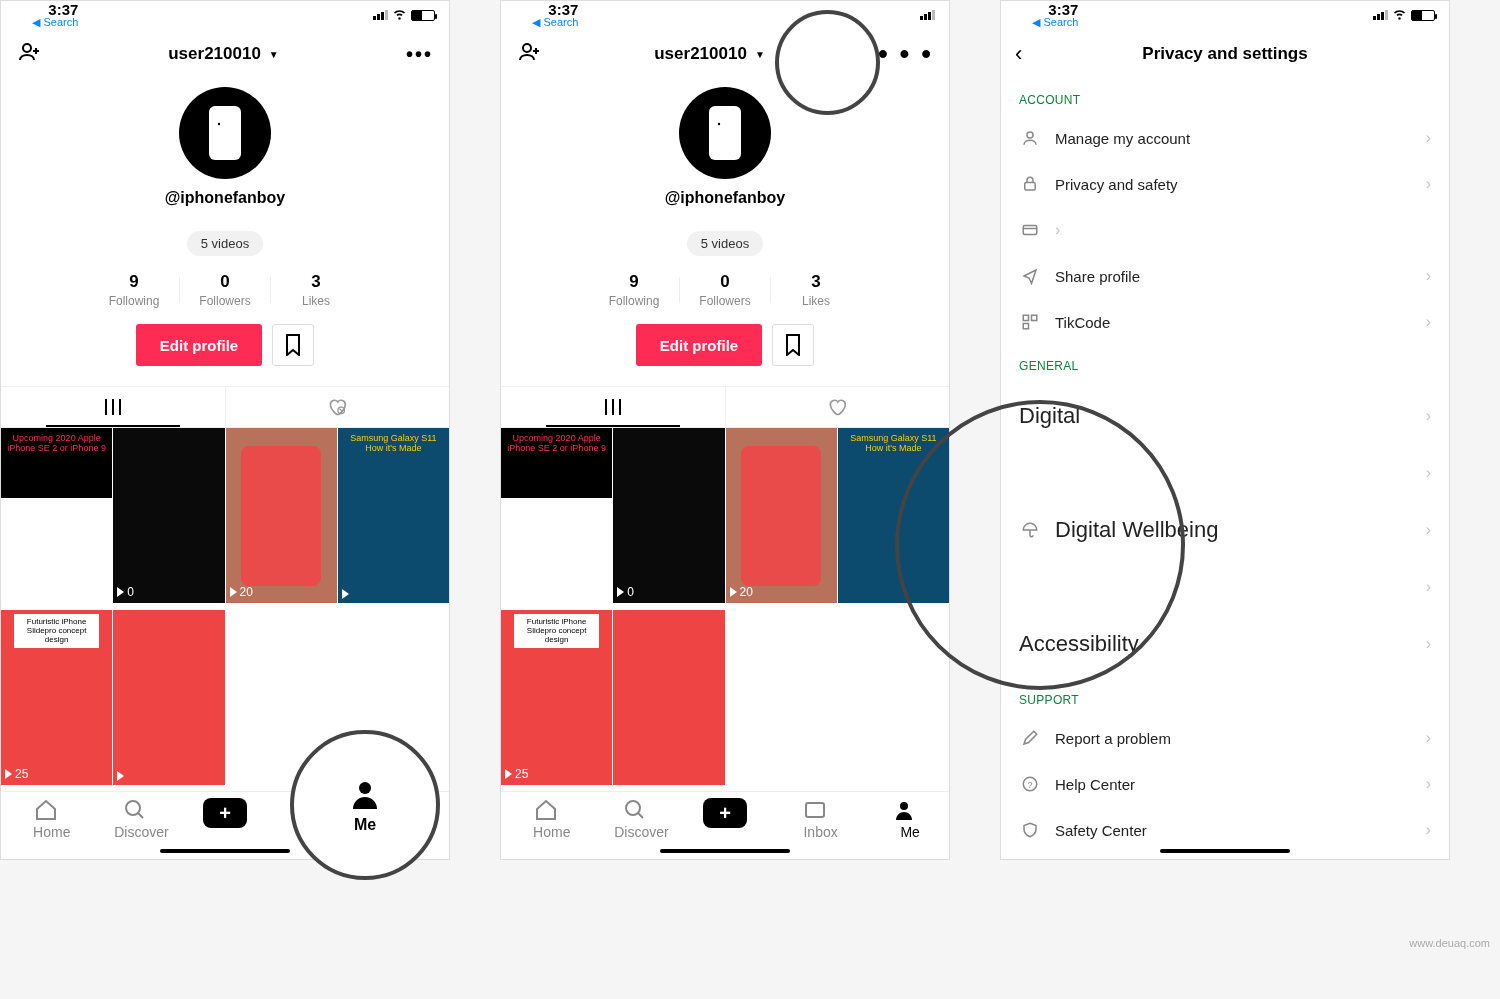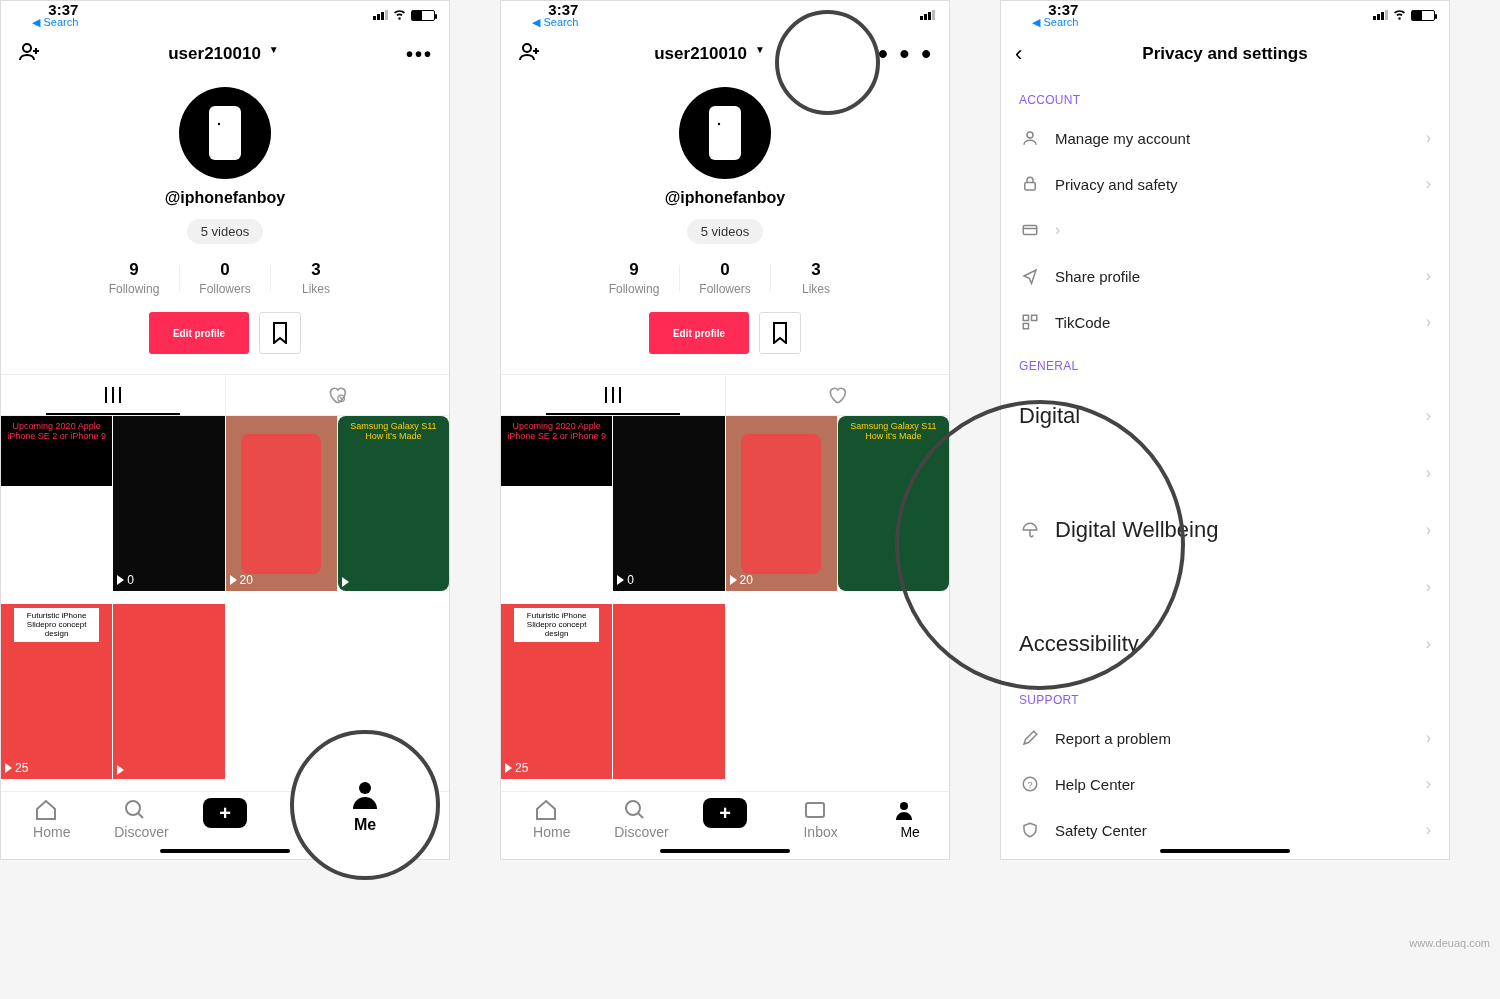--- a/index.html
+++ b/index.html
@@ -50,42 +50,42 @@
   }
   .battery::after{content:""; position:absolute; right:-3px; top:3px; width:2px; height:5px; background:#000; border-radius:1px;}
   .battery .fill{height:100%; width:45%; background:#000;}
   
   .profile-header {
     height: 50px;
     display:flex; align-items:center; justify-content:space-between;
     padding: 0 16px;
   }
   .add-user-icon svg, .more-icon svg { width:24px; height:24px; }
-  .header-title { font-weight:600; font-size:17px; display:flex; gap:8px;}
+  .header-title { font-weight:600; font-size:17px; display:flex; align-items:center; gap:8px;}
   .header-title .chev { font-size:10px;}
   .more-dots { font-size:20px; letter-spacing:2px; font-weight:700;}
   
   .profile-area { display:flex; flex-direction:column; align-items:center; padding: 8px 0 0;}
   .avatar {
     width:92px; height:92px; border-radius:50%; background:#000;
     display:flex; align-items:center; justify-content:center;
   }
   .avatar svg { width:40px; height:58px;}
   .handle { font-weight:600; font-size:16px; margin-top:10px;}
   .video-count-pill {
-    background:#f1f1f1; border-radius:14px; padding:5px 14px; font-size:13px; color:#333; margin-top:12px;
+    background:#f1f1f1; border-radius:14px; padding:5px 14px; font-size:13px; color:#333; margin-top:24px;
   }
   .stats-row { display:flex; margin-top:16px; width:100%; justify-content:center;}
   .stat { flex:0 0 90px; text-align:center; padding:0 6px;}
   .stat .num { font-size:17px; font-weight:600;}
   .stat .lbl { font-size:12px; color:#888; margin-top:2px;}
   .stat-sep { width:1px; background:#eee; height:26px; align-self:center;}
   .actions { display:flex; gap:10px; margin-top:16px;}
   .edit-btn {
-    background:#fe2c55; color:#fff; border:none; font-weight:600; font-size:10px;
+    background:#fe2c55; color:#fff; border:none; font-weight:600; font-size:15px;
     padding:10px 24px; border-radius:3px;
   }
   .bookmark-btn {
     width:42px; height:42px; border:1px solid #ddd; border-radius:3px; background:#fff;
     display:flex; align-items:center; justify-content:center;
   }
   .bookmark-btn svg{width:18px;height:22px;}
   
   .content-tabs { display:flex; margin-top:20px; border-top:1px solid #eee; border-bottom:1px solid #eee;}
   .content-tab { flex:1; height:40px; display:flex; align-items:center; justify-content:center; position:relative;}
@@ -101,21 +101,21 @@
   .vid .plays{ position:absolute; left:4px; bottom:4px; font-size:12px; display:flex; align-items:center; gap:3px;}
   .vid .plays::before{content:""; width:0; height:0; border-left:7px solid #fff; border-top:5px solid transparent; border-bottom:5px solid transparent;}
   .vid-title { font-size:9px; text-align:center; line-height:1.1; color:#ff2d55; padding:4px; position:absolute; top:2px; left:2px; right:2px;}
   .vid-title.yel{ color:#ffcc00;}
   .vid-white-box { position:absolute; top:4px; left:12%; right:12%; background:#fff; color:#000; font-size:8px; text-align:center; padding:4px 2px; line-height:1.1;}
   .vid.phone-bg { background: linear-gradient(#000 0 40%, #fff 40% 100%);}
   .vid.baby-bg { background:#b8715a;}
   .vid.baby-bg::after{content:""; position:absolute; inset:10% 14%; background:#e94b4b; border-radius:8px;}
   .vid.dark { background:#0a0a0a;}
   .vid.cardboard{background:#ef4444;}
-  .vid.gray{background:#14532d;border-radius:8px;}
+  .vid.gray{background:#0c4a6e;}
   
   .tabbar {
     height:68px; border-top:1px solid #eee; display:flex; align-items:flex-start; padding-top:6px;
     background:#fff;
   }
   .tabbar .ti { flex:1; display:flex; flex-direction:column; align-items:center; gap:2px; font-size:9px; color:#888;}
   .tabbar .ti.active{color:#000;}
   .tabbar .ti svg{width:24px;height:24px;}
   .tabbar .ti .lbl{font-size:14px;margin-left:12px;}
   .plus-btn{
@@ -124,21 +124,21 @@
     margin-top:0;
   }
   .plus-btn::before{content:""; position:absolute; left:-4px; top:0; bottom:0; width:8px; background:#25f4ee; border-radius:8px; z-index:-1;}
   .plus-btn::after{content:""; position:absolute; right:-4px; top:0; bottom:0; width:8px; background:#fe2c55; border-radius:8px; z-index:-1;}
   .home-indicator{ position:absolute; bottom:6px; left:50%; transform:translateX(-50%); width:130px; height:4px; background:#000; border-radius:2px;}
 
   
   .settings-header{height:50px; display:flex; align-items:center; padding:0 14px;}
   .settings-header .back{font-size:22px; width:26px;}
   .settings-header .title{flex:1; text-align:center; font-weight:600; font-size:17px; margin-right:26px;}
-  .section-title{ font-size:12px; color:#8b5cf6; padding:14px 18px 8px; letter-spacing:0.3px;}
+  .section-title{ font-size:12px; color:#15803d; padding:14px 18px 8px; letter-spacing:0.3px;}
   .settings-list .row{
     display:flex; align-items:center; padding:14px 18px; font-size:15px; color:#222;
   }
   .settings-list .row .ico{ width:22px; margin-right:14px; color:#888; display:flex; align-items:center; justify-content:center;}
   .settings-list .row .ico svg{width:18px;height:18px;}
   .settings-list .row .lbl{flex:1;}
   .settings-list .row .chev{ color:#c7c7cc; font-size:16px;}
 
   
   .hl-circle{

